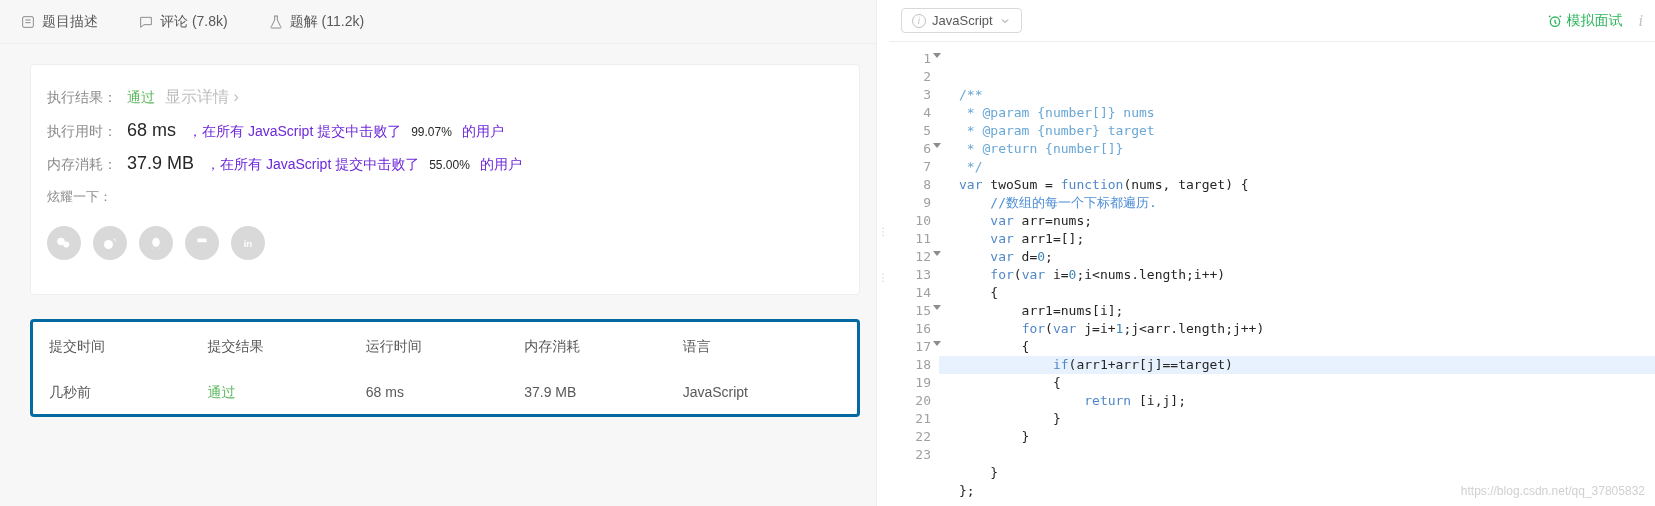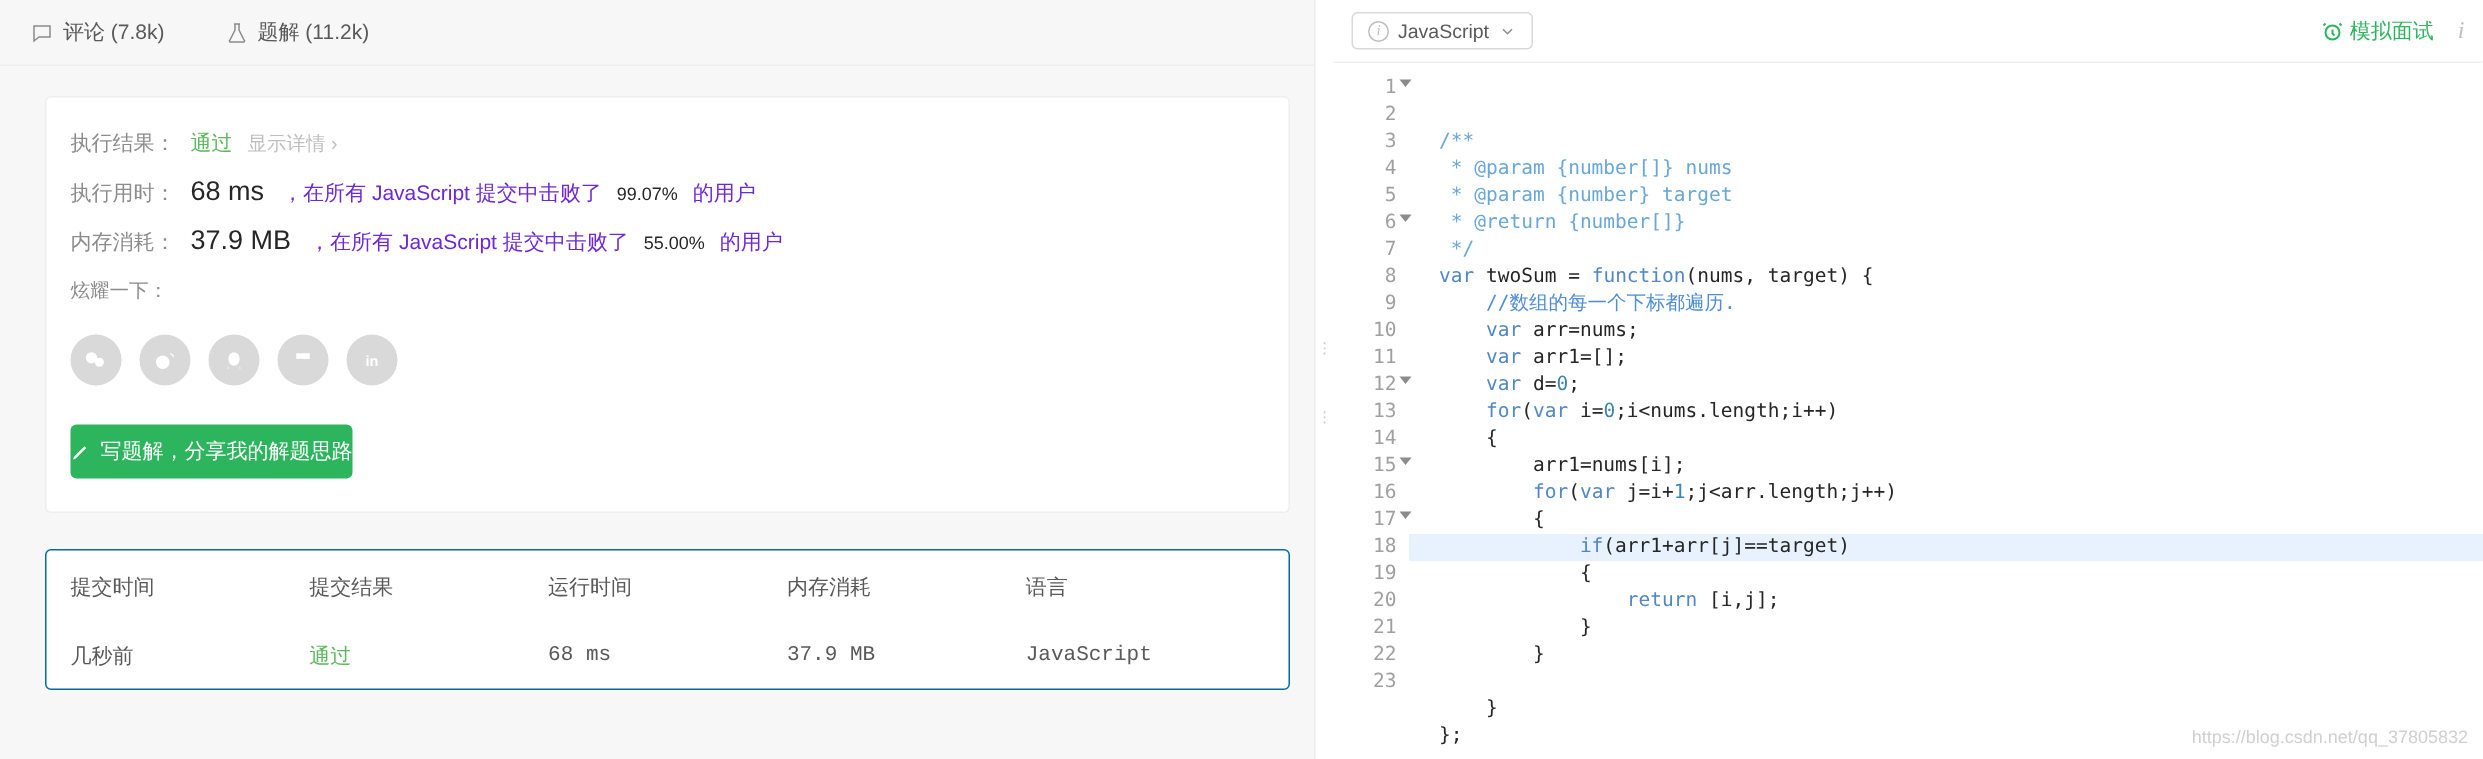--- a/index.html
+++ b/index.html
@@ -9,31 +9,31 @@
 .tabs { display: flex; background: #f7f7f7; border-bottom: 1px solid #eee; height: 44px; }
 .tab { display: flex; align-items: center; padding: 0 20px; gap: 6px; color: #595959; cursor: pointer; font-size: 14px; }
 .tab.active { background: #fff; border-top: 2px solid transparent; }
 .tab-icon { width: 16px; height: 16px; display: inline-flex; align-items: center; justify-content: center; }
 .tab-icon svg { width: 16px; height: 16px; fill: none; stroke: #8c8c8c; stroke-width: 1.5; }
 .tab.active .tab-icon svg { stroke: #595959; }
 .result-card { margin: 20px 16px 0 30px; background: #fff; border: 1px solid #eee; border-radius: 4px; padding: 16px 0 22px 0; }
 .result-row { display: flex; align-items: baseline; padding: 6px 16px; color: #595959; font-size: 14px; gap: 10px; }
 .result-label { color: #8c8c8c; }
 .result-pass { color: #5cb85c; font-weight: 500; }
-.result-link { color: #bfbfbf; cursor: pointer; font-size: 13px; }
+.result-link { color: #bfbfbf; cursor: pointer; font-size: 16px; }
 .result-big { font-size: 18px; color: #262626; margin-right: 2px; }
 .result-pct { font-size: 12px; color: #262626; }
 .result-text { color: #6d28d9; font-size: 14px; }
 .share-row { display: flex; align-items: center; padding: 8px 16px 12px 16px; gap: 12px; color: #8c8c8c; font-size: 13px; }
 .share-icons { display: flex; gap: 12px; }
 .share-icon { width: 34px; height: 34px; border-radius: 50%; background: #d9d9d9; display: flex; align-items: center; justify-content: center; cursor: pointer; }
 .share-icon svg { width: 18px; height: 18px; fill: #fff; }
 .write-btn { margin: 14px 16px 0 16px; background: #2db55d; color: #fff; border: none; border-radius: 4px; height: 36px; display: flex; align-items: center; justify-content: center; gap: 6px; cursor: pointer; font-size: 14px; }
 .write-btn svg { width: 14px; height: 14px; fill: #fff; }
-.table-card { margin: 24px 16px 0 30px; background: #fff; border: 1px solid #0369a1; border-radius: 4px; font-family: Liberation Mono, monospace; }
+.table-card { margin: 24px 16px 0 30px; background: #fff; border: 3px solid #0369a1; border-radius: 4px; }
 .table-header { display: flex; padding: 16px; color: #595959; font-size: 14px; }
 .table-row { display: flex; padding: 12px 16px; color: #595959; font-size: 14px; }
 .col { flex: 1; }
 .col-pass { color: #5cb85c; }
 .right-panel { flex: 1; display: flex; flex-direction: column; background: #fff; }
 .right-header { display: flex; align-items: center; justify-content: space-between; padding: 8px 12px; border-bottom: 1px solid #eee; }
 .lang-select { display: flex; align-items: center; border: 1px solid #d9d9d9; border-radius: 4px; padding: 4px 10px; gap: 6px; color: #595959; cursor: pointer; font-size: 13px; }
 .lang-select svg { width: 12px; height: 12px; stroke: #8c8c8c; fill: none; stroke-width: 2; }
 .info-ico { width:14px; height:14px; border:1px solid #bfbfbf; border-radius:50%; display:inline-flex; align-items:center; justify-content:center; font-size:10px; color:#bfbfbf; font-style: italic; font-family: serif; }
 .right-actions { display: flex; align-items: flex-end; gap: 16px; }
@@ -59,20 +59,30 @@
 </style>
 </head>
 <body>
 
 <div class="container">
   <div class="left-panel">
     <div class="tabs">
       <div class="tab">
         <span class="tab-icon">
             <svg viewBox="0 0 24 24">
+              <rect x="4" y="4" width="16" height="16" rx="2"></rect>
+              <line x1="8" y1="9" x2="16" y2="9"></line>
+              <line x1="8" y1="13" x2="16" y2="13"></line>
+            </svg>
+          </span>
+        <span>题目描述</span>
+      </div>
+      <div class="tab">
+        <span class="tab-icon">
+            <svg viewBox="0 0 24 24">
               <path d="M4 5h16v11H9l-5 4V5z"></path>
             </svg>
           </span>
         <span>评论 (7.8k)</span>
       </div>
       <div class="tab">
         <span class="tab-icon">
             <svg viewBox="0 0 24 24">
               <path d="M9 3h6M10 3v6l-5 10a1 1 0 001 2h12a1 1 0 001-2l-5-10V3"></path>
             </svg>
@@ -131,26 +141,20 @@
                 <line x1="5" y1="18" x2="19" y2="18"></line>
               </svg>
             </div>
           <div class="share-icon">
               <svg viewBox="0 0 24 24">
                 <text x="12" y="17" text-anchor="middle" font-size="13" fill="#fff" font-weight="bold">in</text>
               </svg>
             </div>
         </div>
       </div>
-      <button class="write-btn">
-        <svg viewBox="0 0 24 24">
-            <path d="M3 21l3-1 12-12-2-2L4 18l-1 3zM15 5l2 2"></path>
-          </svg>
-        <span>写题解，分享我的解题思路</span>
-      </button>
     </div>
 
     <div class="table-card">
       <div class="table-header">
         <div class="col">提交时间</div>
         <div class="col">提交结果</div>
         <div class="col">运行时间</div>
         <div class="col">内存消耗</div>
         <div class="col">语言</div>
       </div>

